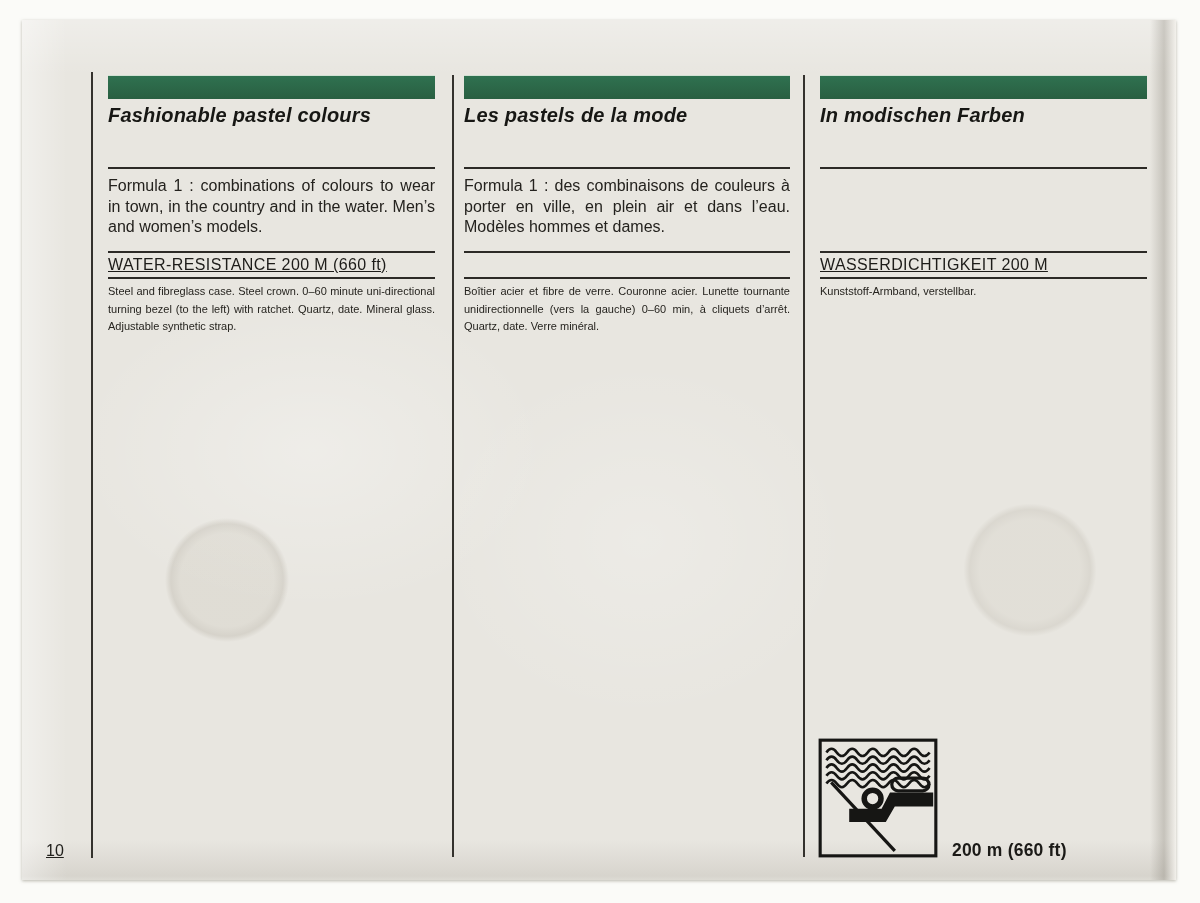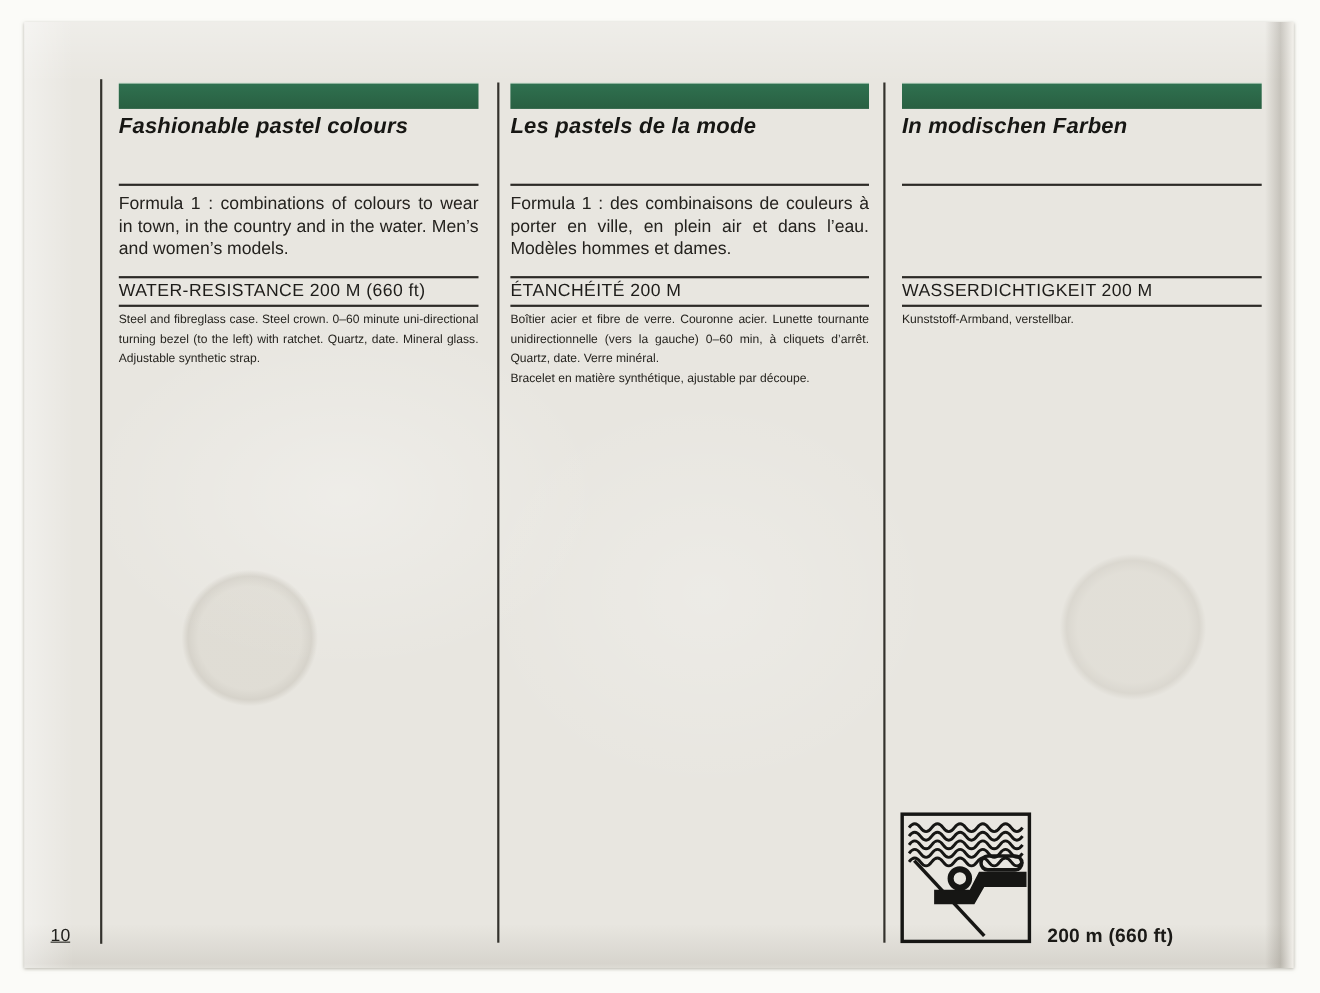--- a/index.html
+++ b/index.html
@@ -39,21 +39,21 @@
     background:linear-gradient(#2f7150,#295f41);
     box-shadow:0 -1px 0 rgba(190,220,200,0.55);}
   .title{position:absolute;left:0;right:0;top:27px;margin:0;
     font-size:20px;line-height:24px;font-weight:bold;letter-spacing:0.2px;color:#171714;font-style:italic;}
   .hrule{position:absolute;left:0;right:0;height:2px;background:#2c2a26;}
   .title-rule{top:91px;}
   .intro{position:absolute;left:0;right:0;top:100px;margin:0;
     font-size:16px;line-height:20.5px;text-align:justify;color:#24221e;}
   .spec-rule-top{top:175px;}
   .spec-heading{position:absolute;left:0;right:0;top:178px;margin:0;
-    font-size:16px;line-height:21px;font-weight:400;letter-spacing:0.4px;color:#1d1c19;}
+    font-size:16px;line-height:21px;font-weight:400;letter-spacing:0.4px;color:#1d1c19;text-decoration:underline;}
   .spec-rule-bottom{top:201px;}
   .spec-body{position:absolute;left:0;right:0;top:207px;
     font-size:11px;line-height:17.6px;text-align:justify;color:#26241f;}
   .spec-body p{margin:0;hyphens:manual;-webkit-hyphens:manual;}
 
   .page-number{position:absolute;left:24px;top:822px;font-size:16px;color:#22211d;text-decoration:underline;}
   .depth-icon{position:absolute;left:796px;top:718px;width:120px;height:120px;}
   .depth-icon svg{display:block;width:100%;height:100%;}
   .depth-label{position:absolute;left:930px;top:820px;font-size:17.5px;font-weight:bold;
     letter-spacing:0.2px;color:#1b1a17;}
@@ -80,25 +80,23 @@
       <p></p>
     </div>
   </section>
 
   <section class="column col-fr">
     <div class="greenbar"></div>
     <h1 class="title">Les pastels de la mode</h1>
     <div class="hrule title-rule"></div>
     <p class="intro">Formula 1 : des combinaisons de couleurs à porter en ville, en plein air et dans l’eau. Modèles hommes et dames.</p>
     <div class="hrule spec-rule-top"></div>
-    <h2 class="spec-heading">ÉTANCHÉITÉ 200 M</h2>
     <div class="hrule spec-rule-bottom"></div>
     <div class="spec-body">
       <p>Boîtier acier et fibre de verre. Couronne acier. Lunette tournante unidirectionnelle (vers la gauche) 0–60 min, à cliquets d’arrêt. Quartz, date. Verre minéral.</p>
-      <p>Bracelet en matière synthétique, ajustable par découpe.</p>
     </div>
   </section>
 
   <section class="column col-de">
     <div class="greenbar"></div>
     <h1 class="title">In modischen Farben</h1>
     <div class="hrule title-rule"></div>
     <div class="hrule spec-rule-top"></div>
     <h2 class="spec-heading">WASSERDICHTIGKEIT 200 M</h2>
     <div class="hrule spec-rule-bottom"></div>

